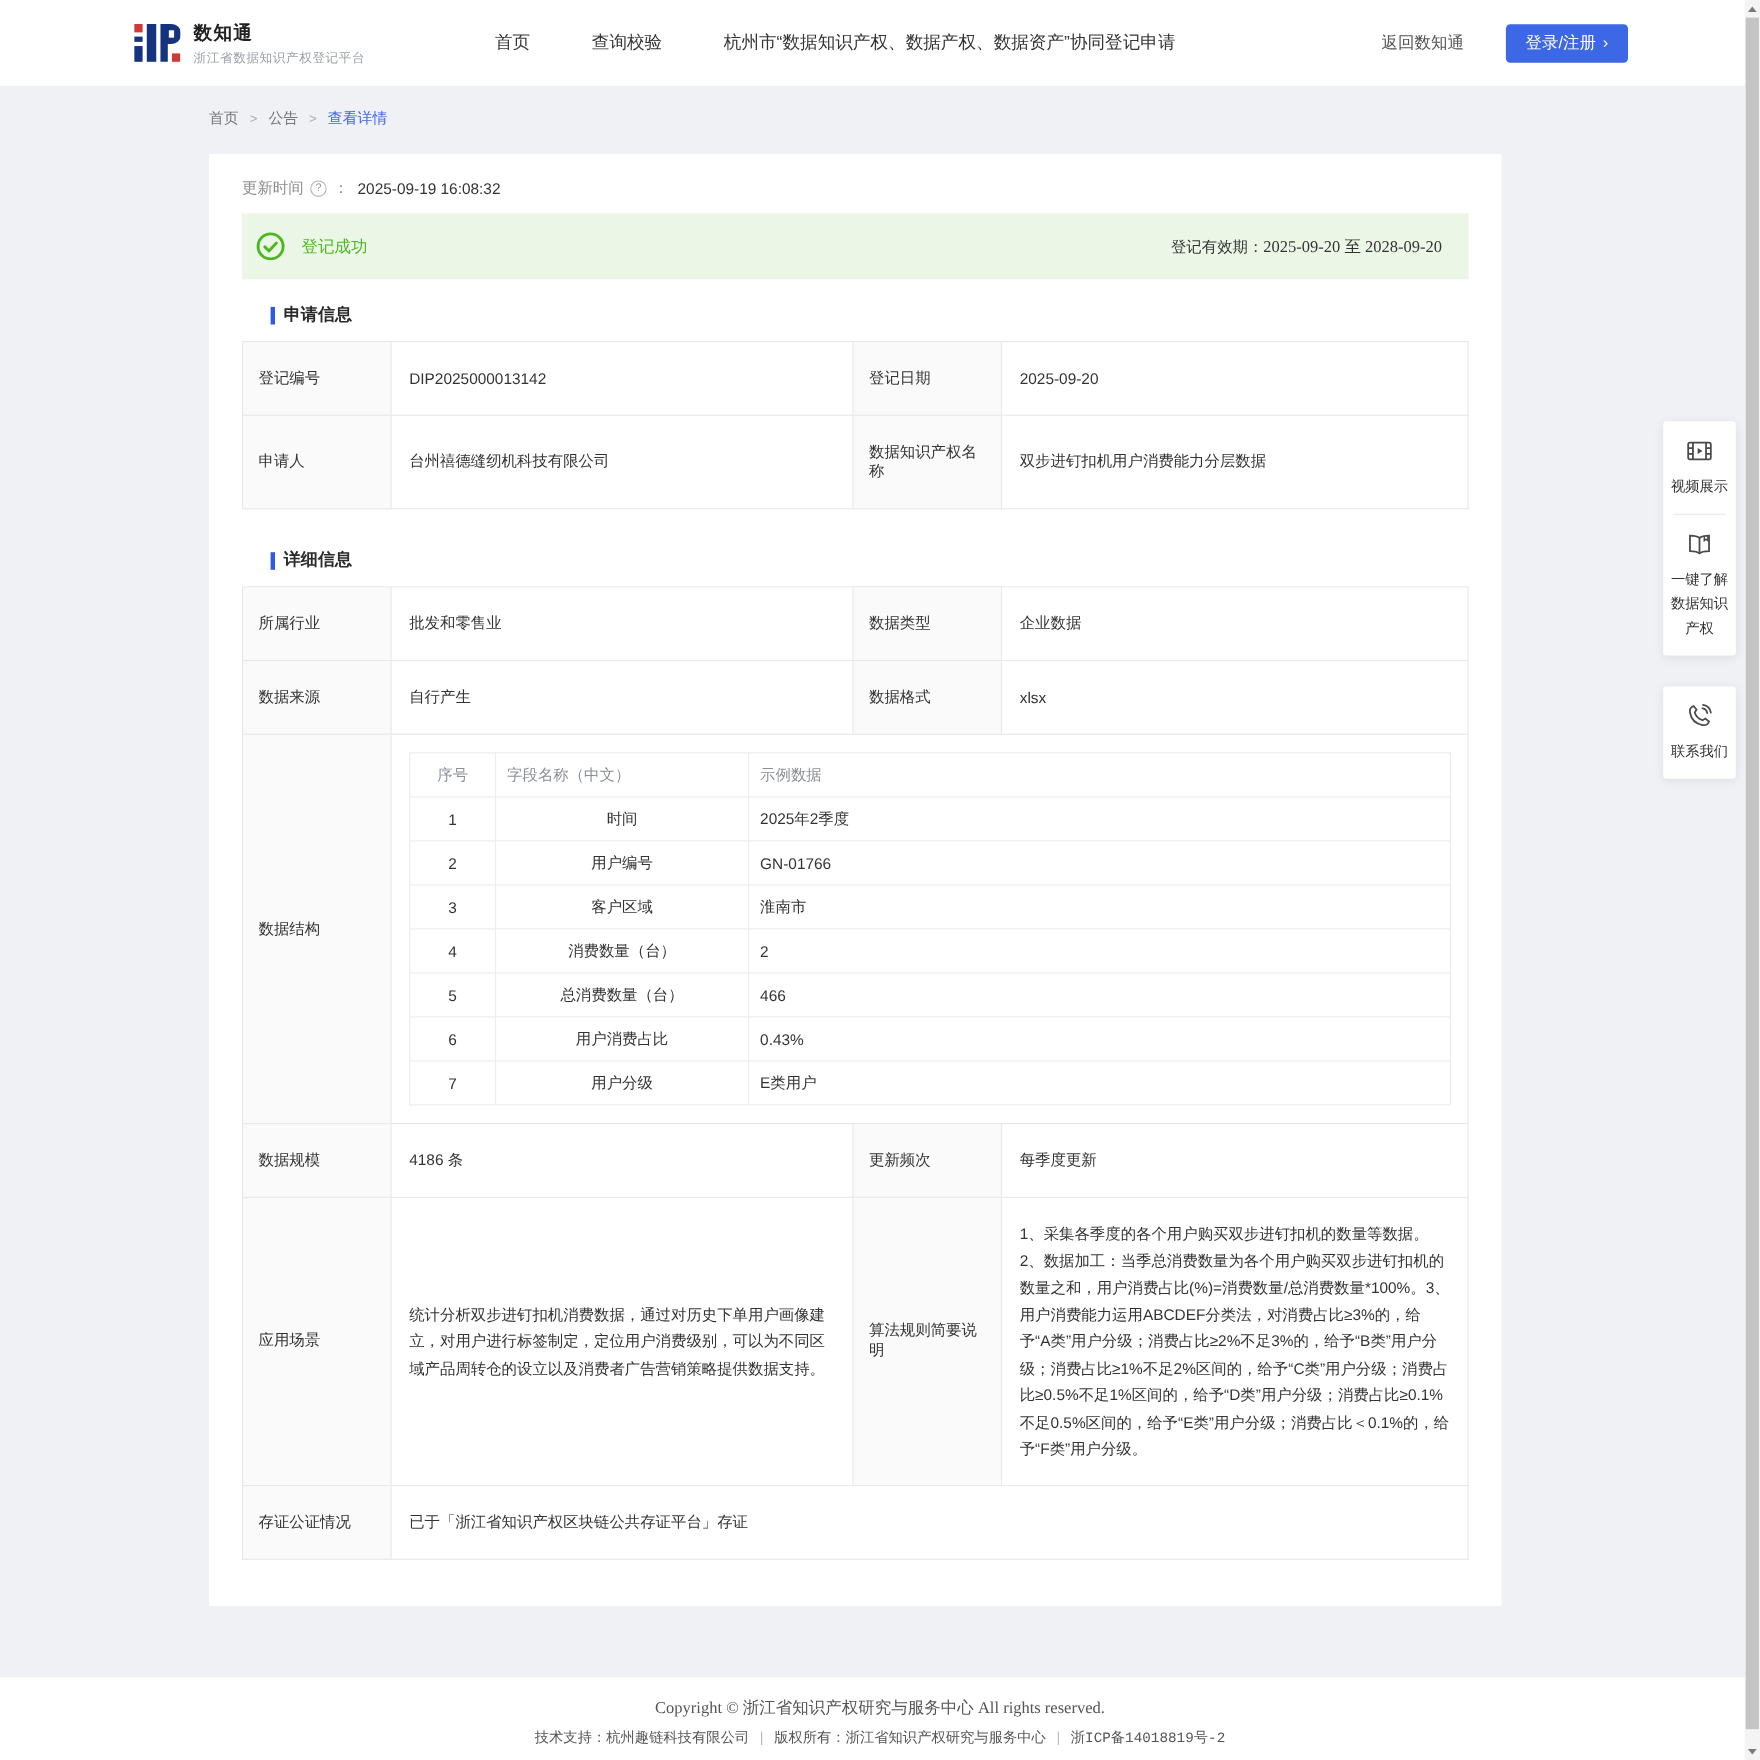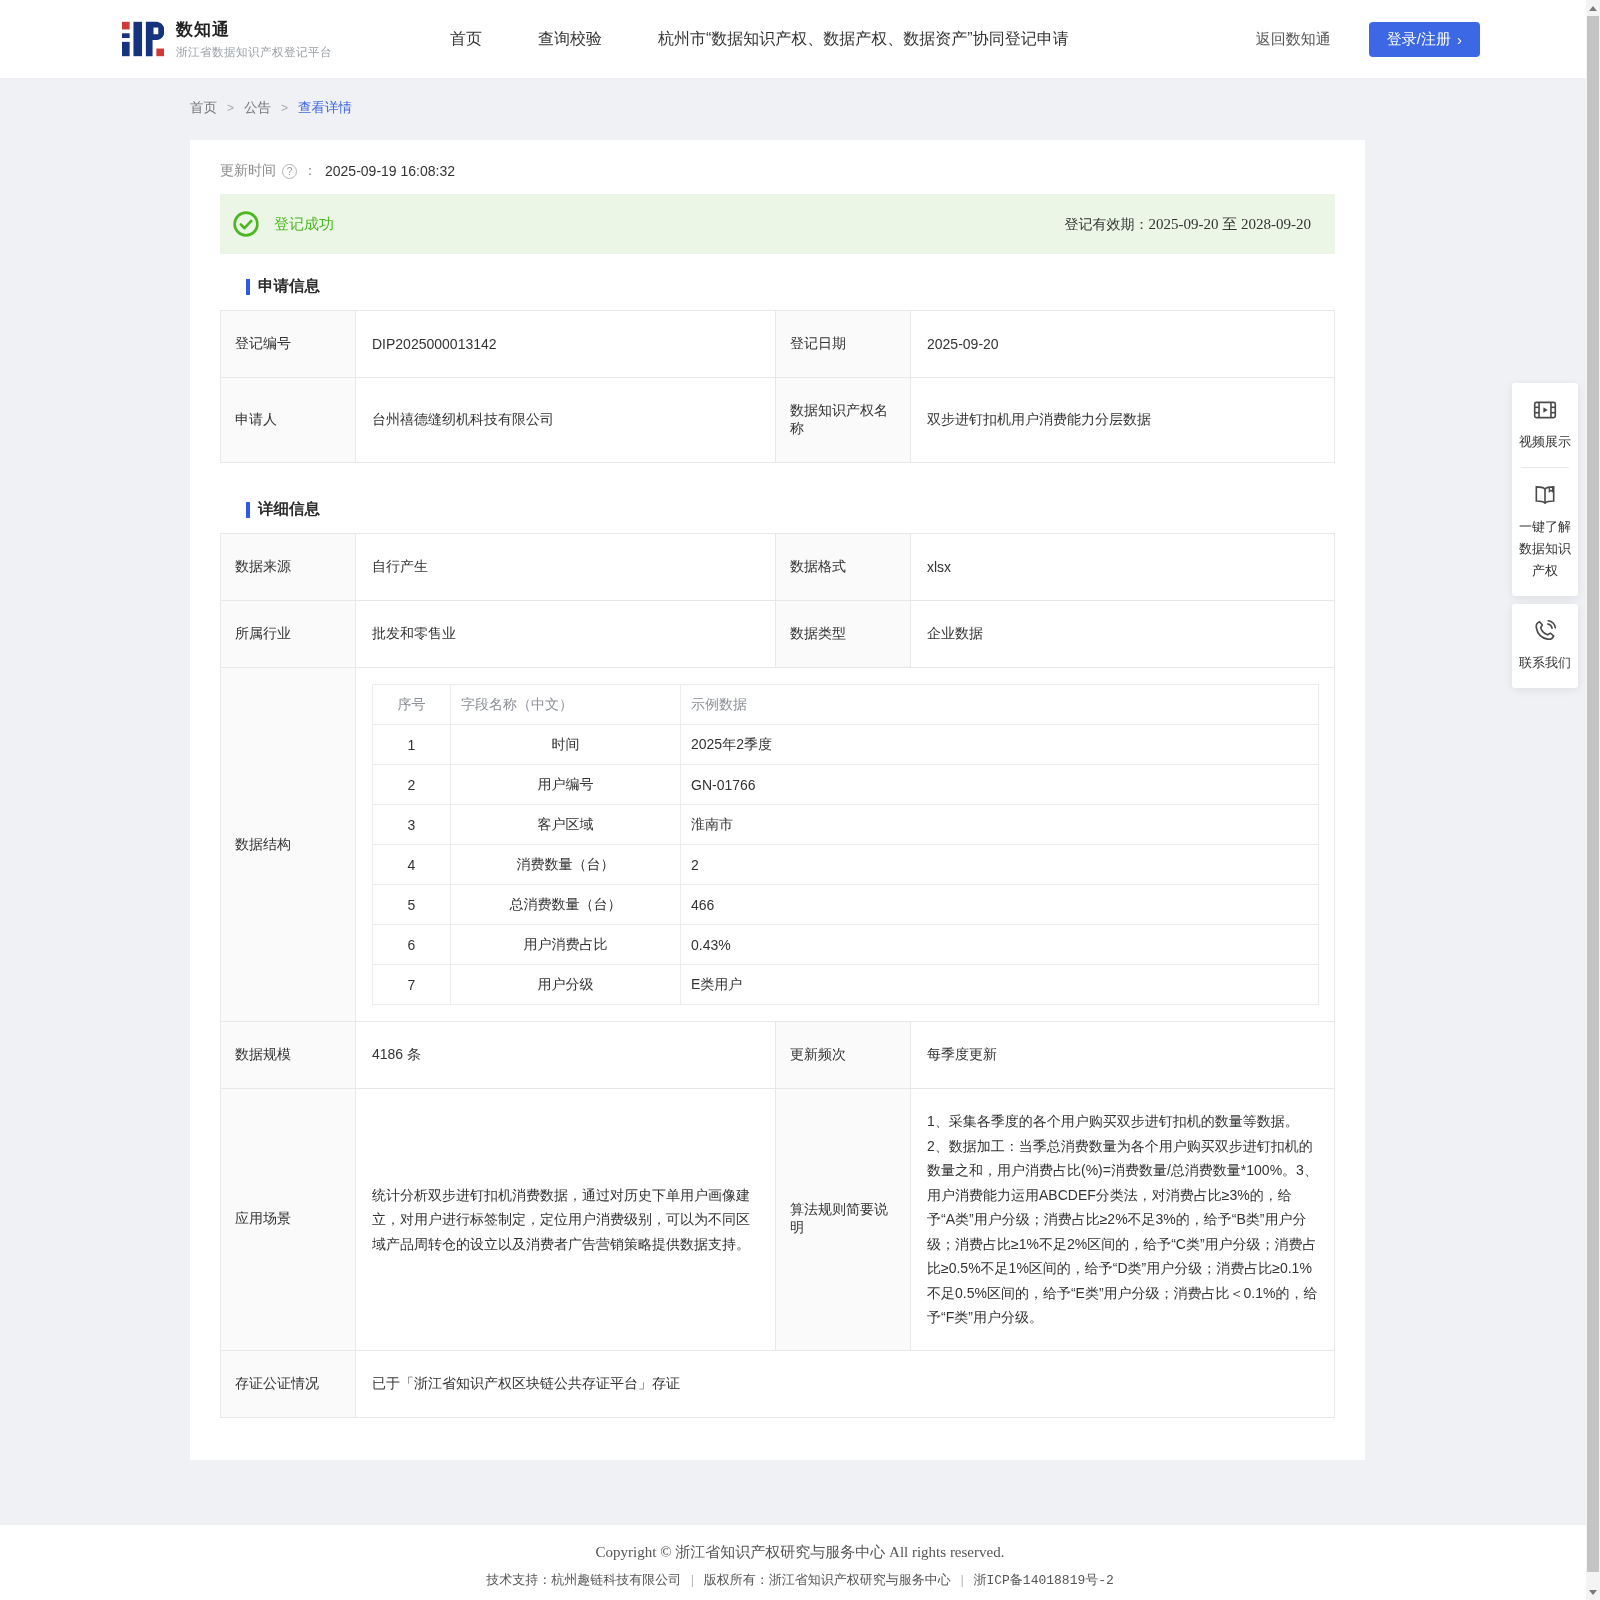--- a/index.html
+++ b/index.html
@@ -57,21 +57,21 @@
   .struct-cell { padding:16px 15px 16px 16px !important; vertical-align:top; }
   table.struct { width:100%; border-collapse:collapse; table-layout:fixed; }
   table.struct col.c1 { width:78px; }
   table.struct col.c2 { width:230px; }
   table.struct th, table.struct td { border:1px solid #ececec; height:40px; font-weight:normal; font-size:14px; padding:4px 10px; }
   table.struct th { color:#8b8f96; text-align:left; }
   table.struct th.center, table.struct td.center { text-align:center; }
   table.struct td { color:#333; }
 
   
-  .float-panel { position:absolute; top:383px; right:22px; width:66px; z-index:20; display:flex; flex-direction:column; gap:8px; }
+  .float-panel { position:absolute; top:383px; right:22px; width:66px; z-index:20; display:flex; flex-direction:column; gap:28px; }
   .float-card { background:#fff; border-radius:3px; box-shadow:0 2px 10px rgba(0,0,0,.08); padding:14px 6px; display:flex; flex-direction:column; align-items:center; }
   .float-item { display:flex; flex-direction:column; align-items:center; cursor:pointer; }
   .float-item svg { width:26px; height:26px; margin-bottom:8px; }
   .float-label { font-size:13px; color:#333; text-align:center; line-height:22px; }
   .float-div { width:48px; height:1px; background:#e8e8e8; margin:14px 0; }
 
   
   .footer { position:absolute; top:1525px; left:0; width:1600px; height:75px; background:#fff; text-align:center; }
   .foot-line1 { font-family:"Liberation Serif","DejaVu Serif",serif; font-size:15px; color:#555; padding-top:18px; }
   .foot-line2 { font-size:13px; color:#555; margin-top:9px; }
@@ -182,30 +182,30 @@
     </div>
     <table class="info">
       <colgroup>
           <col class="lc">
           <col class="v1">
           <col class="lc">
           <col>
         </colgroup>
       <tbody>
           <tr>
+        <td class="lbl">所属行业</td>
+        <td class="val">批发和零售业</td>
+        <td class="lbl">数据类型</td>
+        <td class="val">企业数据</td>
+      </tr>
+      <tr>
         <td class="lbl">数据来源</td>
         <td class="val">自行产生</td>
         <td class="lbl">数据格式</td>
         <td class="val">xlsx</td>
-      </tr>
-      <tr>
-        <td class="lbl">所属行业</td>
-        <td class="val">批发和零售业</td>
-        <td class="lbl">数据类型</td>
-        <td class="val">企业数据</td>
       </tr>
       <tr>
         <td class="lbl">数据结构</td>
         <td class="val struct-cell" colspan="3">
           <table class="struct">
             <colgroup>
                   <col class="c1">
                   <col class="c2">
                   <col>
                 </colgroup>

